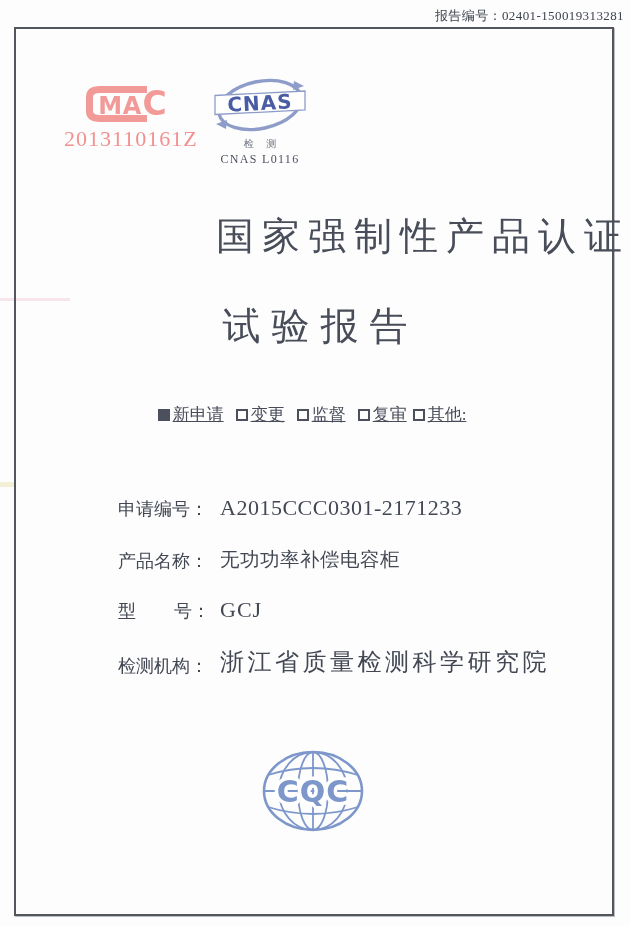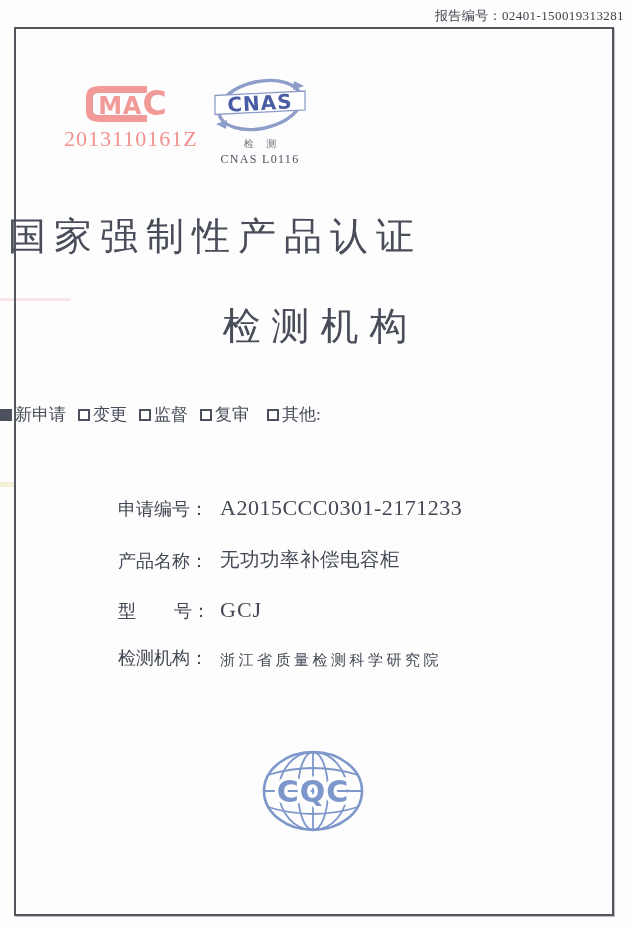--- a/index.html
+++ b/index.html
@@ -31,47 +31,47 @@
     white-space:nowrap; }
 
   
   .cnas { position:absolute; left:212px; top:74px; width:96px; text-align:center; }
   .cnas svg { display:block; margin:0 auto; }
   .cnas-sub { margin-top:1px; font-size:10px; letter-spacing:5px; color:#6e7380;
     text-indent:5px; }
   .cnas-no { margin-top:1px; font-size:12px; letter-spacing:1.3px; color:#4c5160; }
 
   
-  .title1 { position:absolute; left:0; top:214px; width:100%; text-align:left;
+  .title1 { position:absolute; left:0; top:214px; width:100%; text-align:right;
     font-size:38px; font-weight:500; letter-spacing:8px; text-indent:8px;
     color:#484d59; line-height:1.2; }
   .title2 { position:absolute; left:0; top:304px; width:100%; text-align:center;
     font-size:38px; font-weight:500; letter-spacing:11px; text-indent:11px;
     color:#484d59; line-height:1.2; }
 
   
   .checkline { position:absolute; left:0; top:403px; width:100%;
-    display:flex; align-items:center;
-    font-size:17px; color:#474c58; }
+    display:flex; justify-content:center; align-items:center;
+    font-size:17px; color:#474c58;text-decoration:underline; }
   .opt { display:inline-flex; align-items:center; margin-right:12px; white-space:nowrap; }
-  .opt.no-gap { margin-right:18px; }
+  .opt.no-gap { margin-right:6px; }
   .box { display:inline-block; width:12px; height:12px; border:2px solid #4b505c;
     margin-right:3px; background:#fff; }
   .box.checked { background:#4b505c; }
 
   
   .field { position:absolute; left:118px; display:flex; align-items:flex-end;
     color:#424753; white-space:nowrap; }
   .flabel { display:inline-flex; justify-content:space-between; width:92px;
     font-size:18px; flex:none; }
   .fvalue { margin-left:10px; }
   .v-num   { font-size:22px; letter-spacing:0.5px; }
   .v-cn    { font-size:19.5px; letter-spacing:0.5px; }
   .v-model { font-size:22px; letter-spacing:1px; }
-  .v-org   { font-size:15px; letter-spacing:3.5px; }
+  .v-org   { font-size:24px; letter-spacing:3.5px; }
   .v-org2  { font-size:19px; letter-spacing:0.8px; margin-top:7px; }
   .f1 { top:495px; } .f2 { top:546px; } .f3 { top:597px; } .f4 { top:646px; }
 
   
   .cqc { position:absolute; left:259px; top:749px; width:106px; text-align:right; }
 </style>
 </head>
 <body>
 
 <div class="canvas">
@@ -100,21 +100,21 @@
       <polygon points="80,7 90,12 79,16" fill="#8e9cc9"></polygon>
       <polygon points="12,55 2,50 13,46" fill="#8e9cc9"></polygon>
       <polygon points="1,21.5 91,17 91,36 1,40.5" fill="#ffffff" stroke="#8e9cc9" stroke-width="1.3"></polygon>
       <text x="46" y="36" text-anchor="middle" font-family="DejaVu Sans, sans-serif" font-size="20" font-weight="bold" letter-spacing="1" fill="#4a5ca3" transform="rotate(-3 46 31)">CNAS</text>
     </svg>
     <div class="cnas-sub">检 测</div>
     <div class="cnas-no">CNAS L0116</div>
   </div>
 
   <h1 class="title1">国家强制性产品认证</h1>
-  <h1 class="title2">检测机构</h1>
+  <h1 class="title2">试验报告</h1>
 
   <div class="checkline">
     <span class="opt">
       <span class="box checked"></span>
       <span>新申请</span>
     </span>
     <span class="opt">
       <span class="box"></span>
       <span>变更</span>
     </span>

